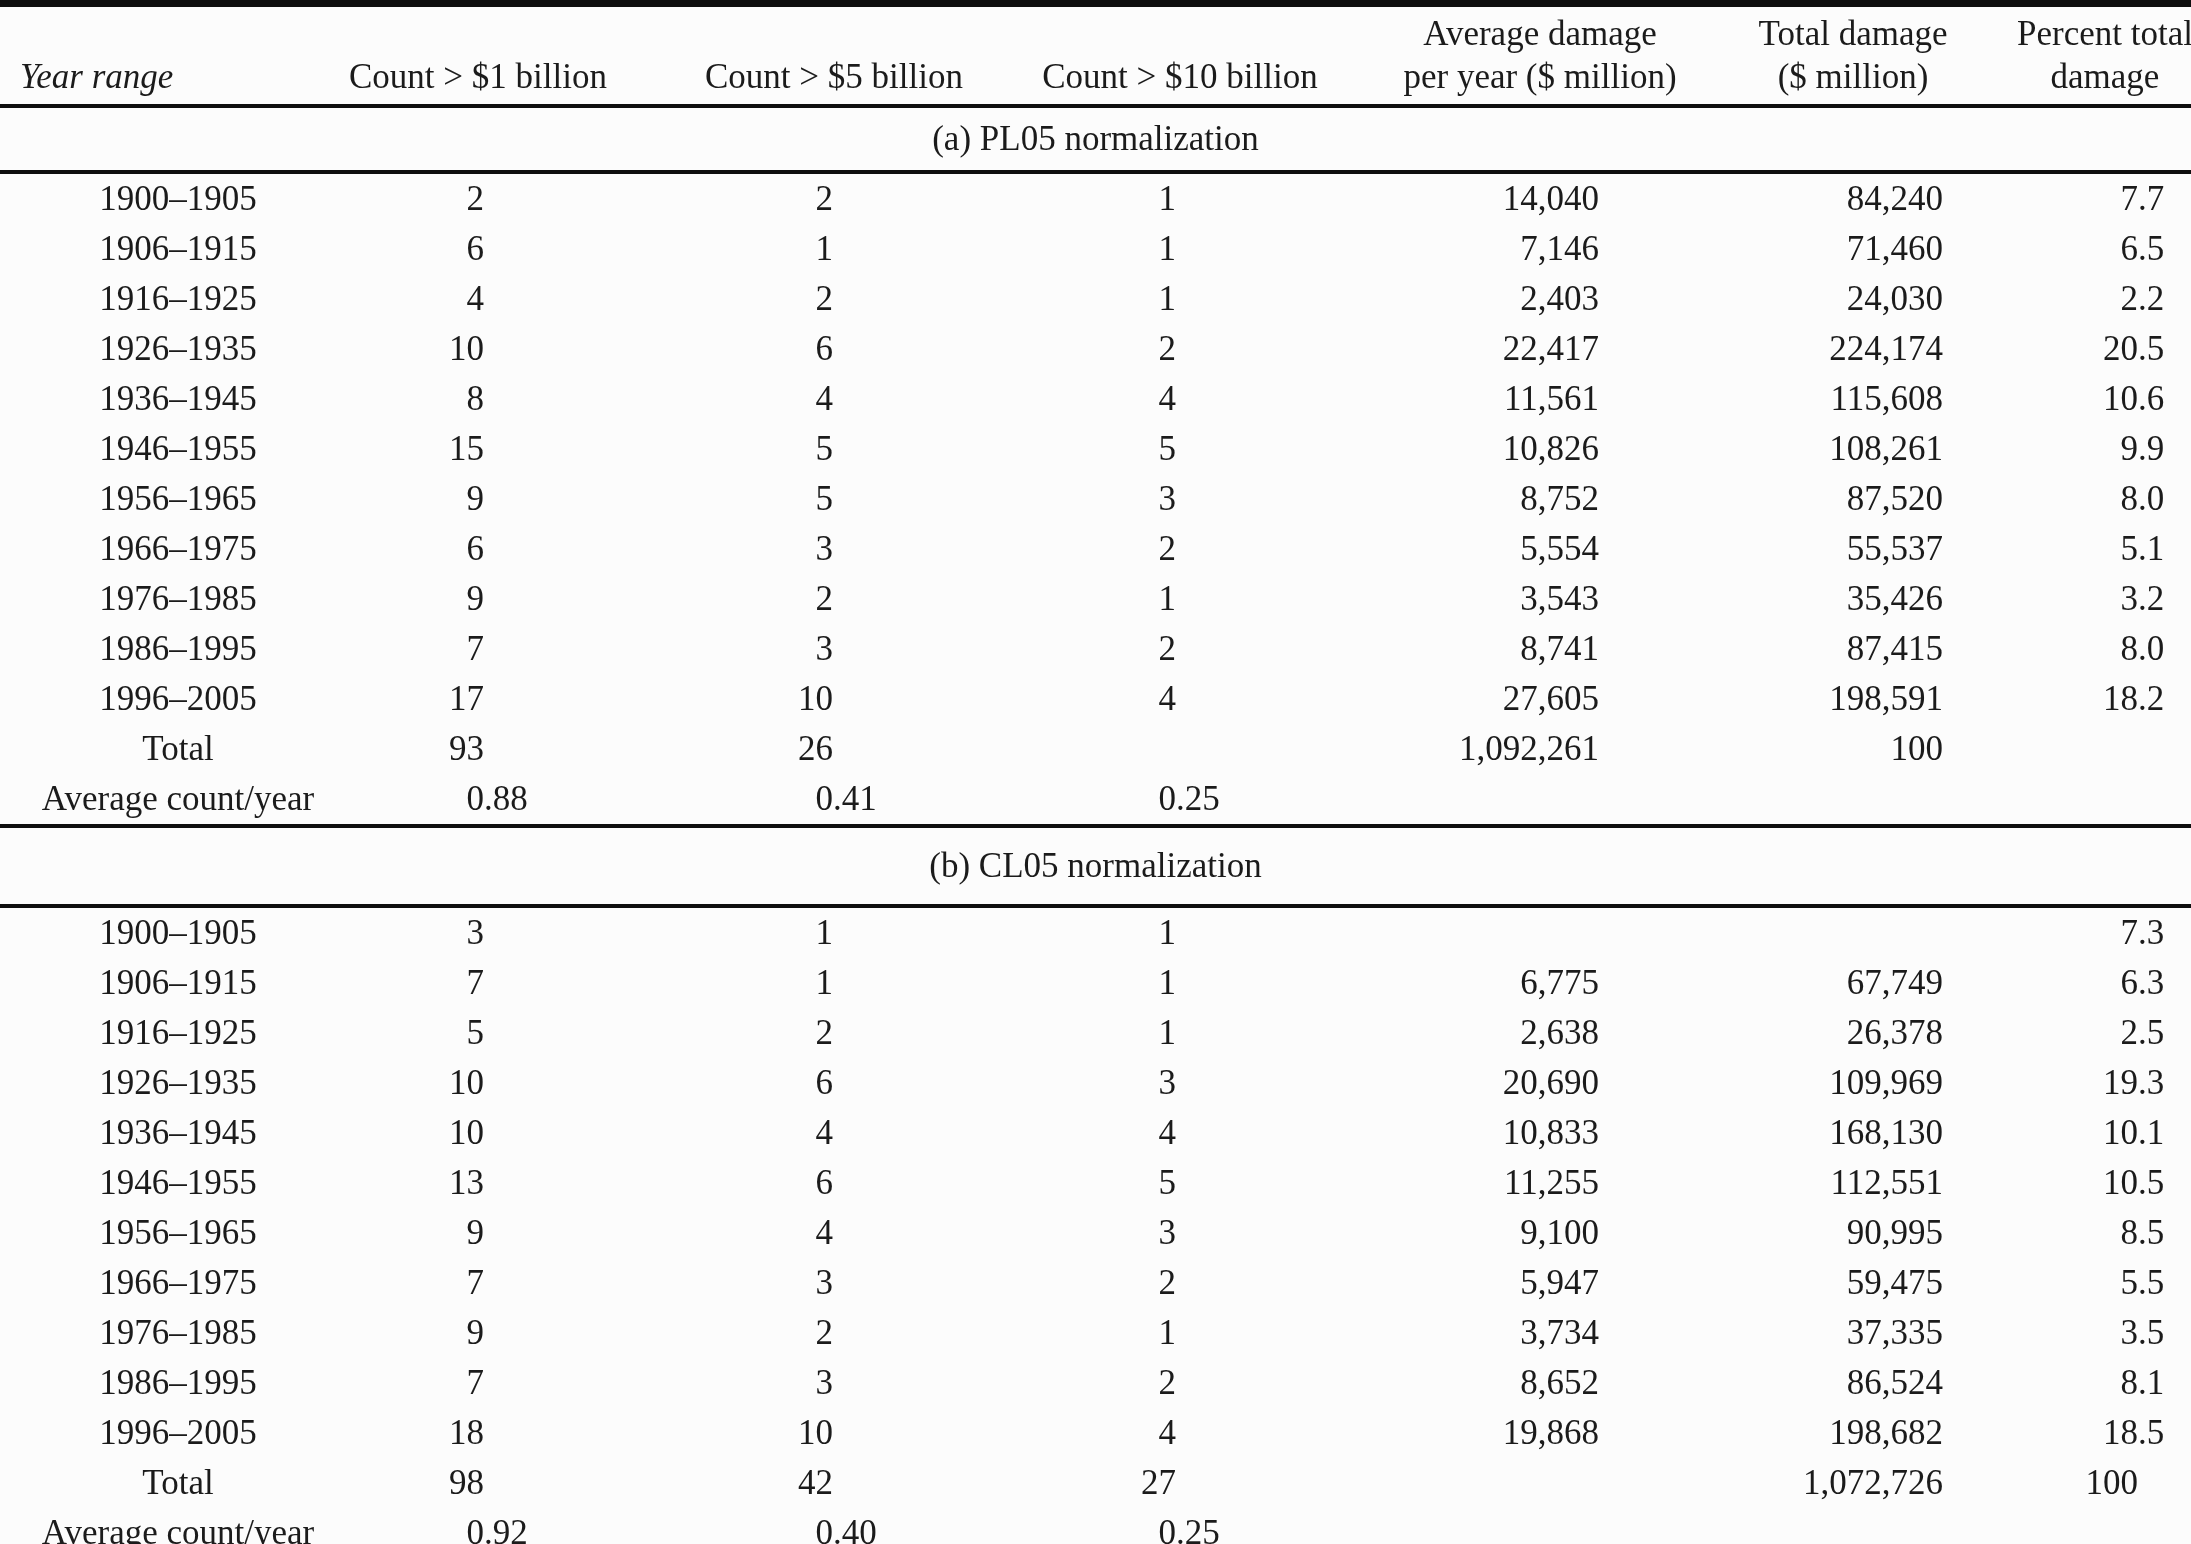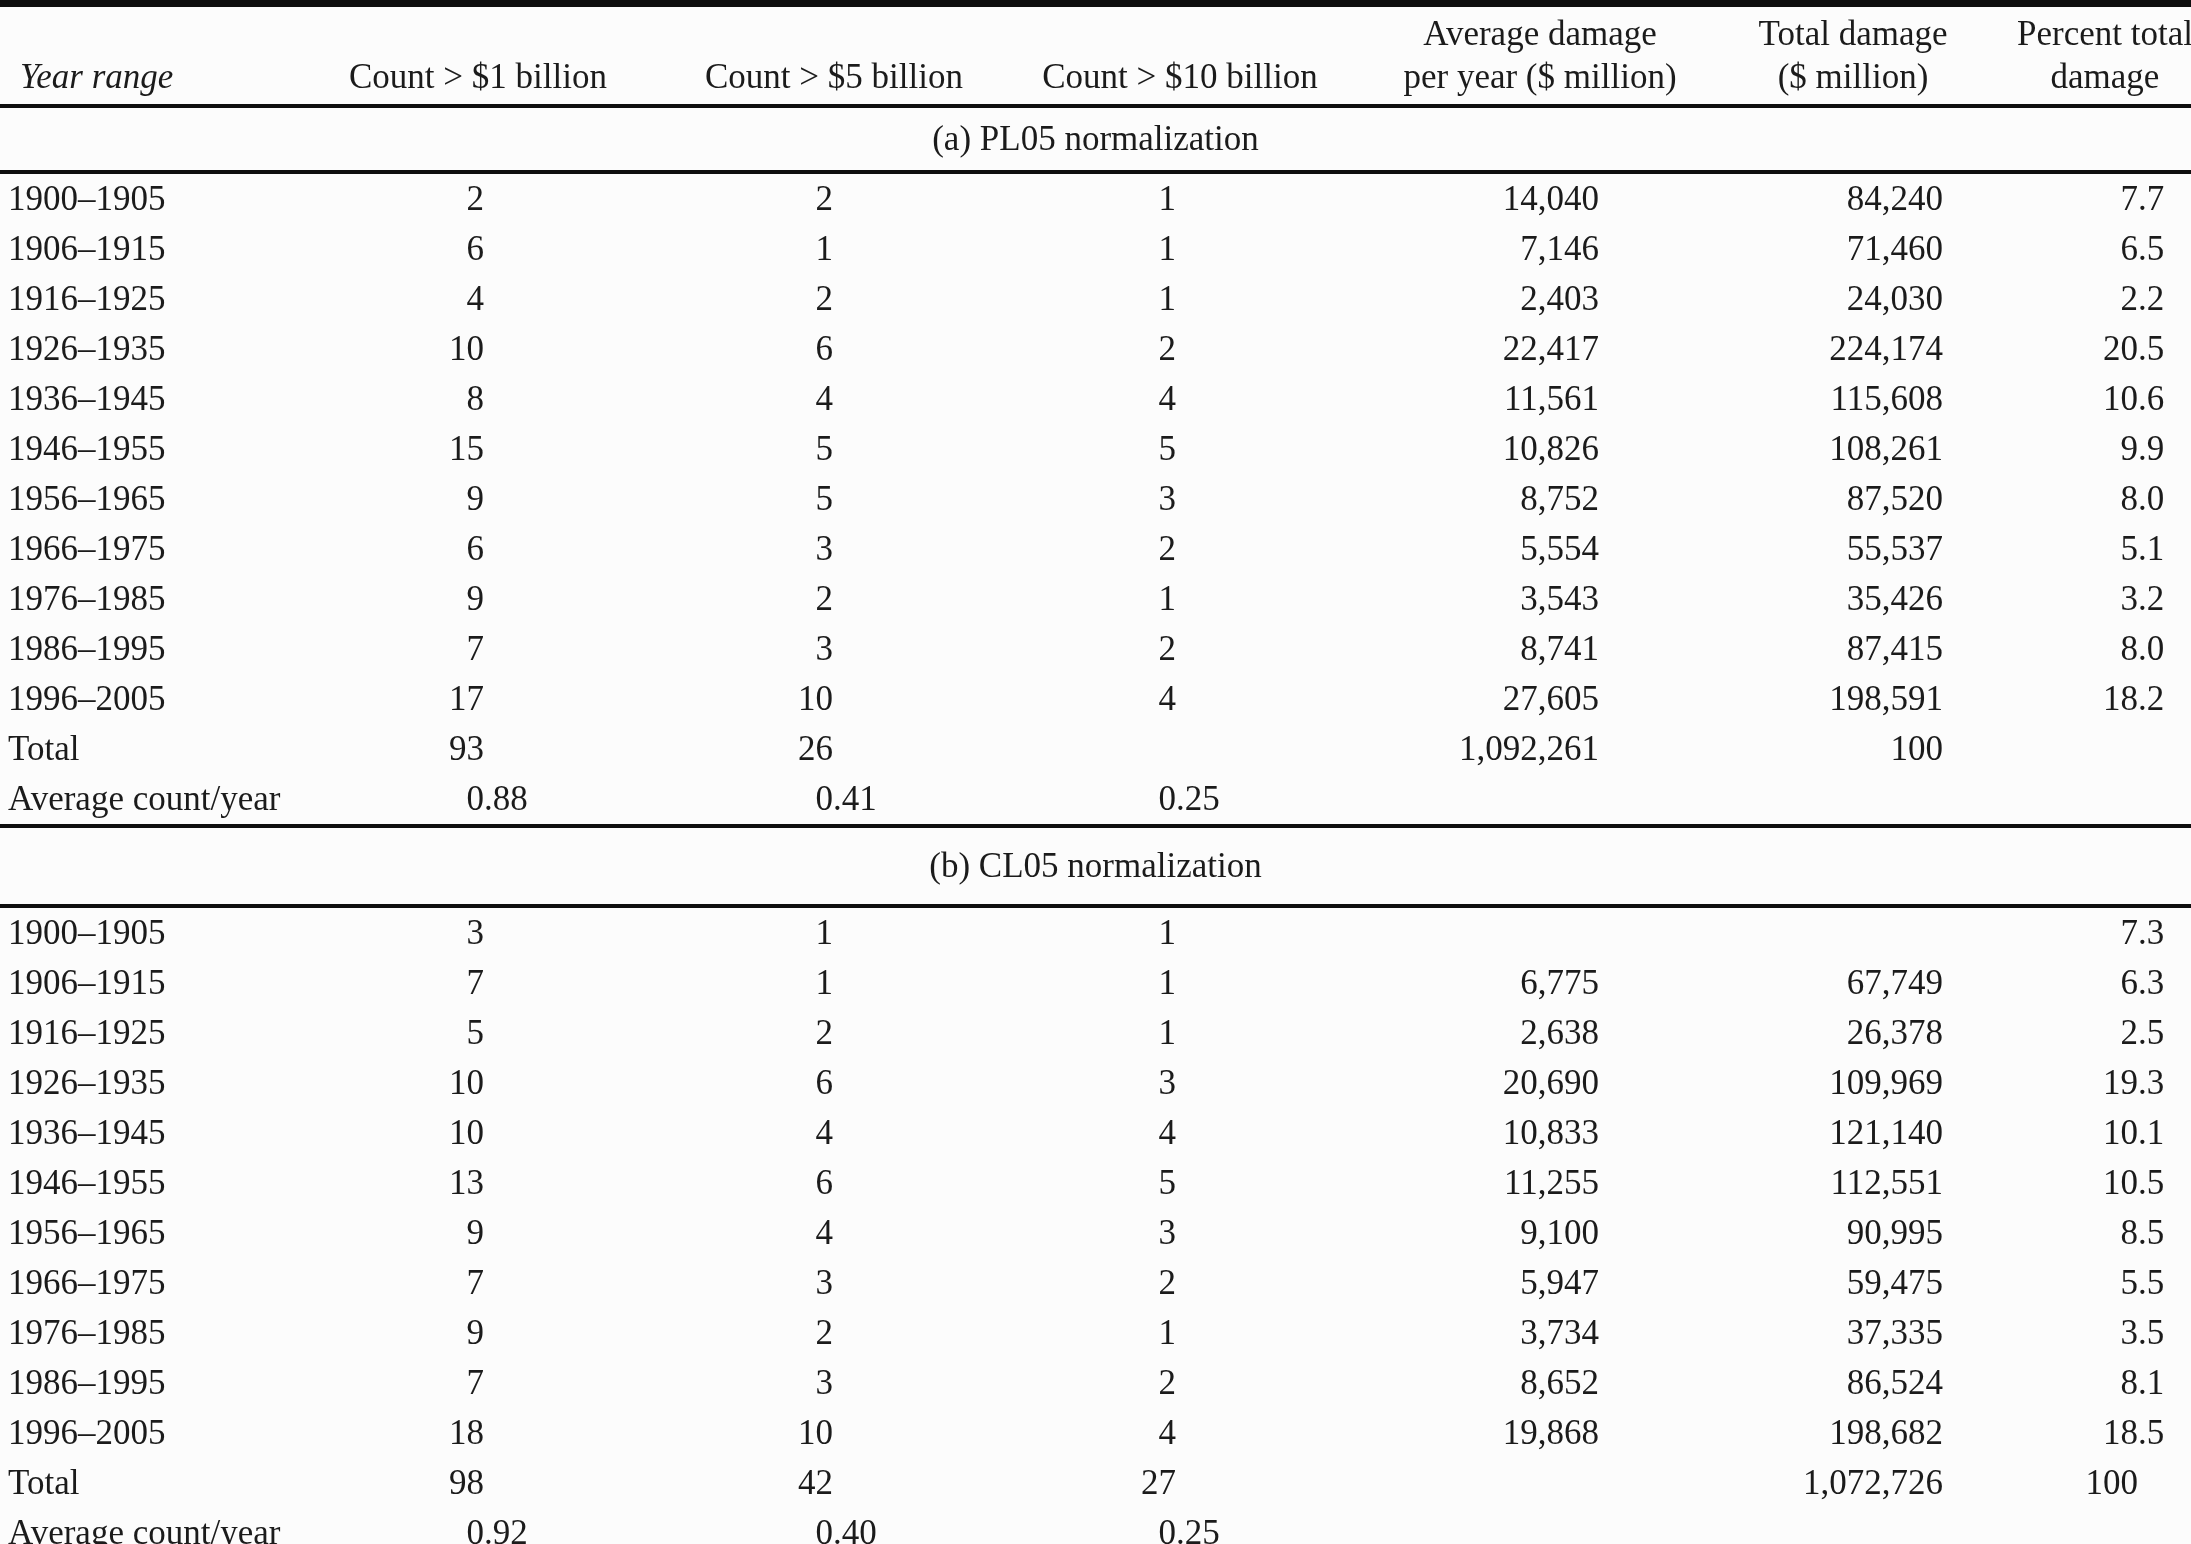--- a/index.html
+++ b/index.html
@@ -19,21 +19,21 @@
   .h2{left:478px;transform:translateX(-50%);}
   .h3{left:834px;transform:translateX(-50%);}
   .h4{left:1180px;transform:translateX(-50%);}
   .h5{left:1540px;transform:translateX(-50%);}
   .h6{left:1853px;transform:translateX(-50%);}
   .h7{left:2105px;transform:translateX(-50%);}
   .section-label{height:62px;display:flex;align-items:center;justify-content:center;}
   .section-label.b{height:76px;}
   .row{display:grid;grid-template-columns:348px 136px 349px 343px 423px 344px 195px;height:50px;line-height:50px;}
   .cell{position:relative;text-align:right;white-space:nowrap;}
-  .cell.year{text-align:left;padding-left:8px;}
+  .cell.year{text-align:center;padding-left:8px;}
   .frac{position:absolute;left:100%;top:0;}
 </style>
 </head>
 <body>
 
 <div class="tablewrap">
   <div class="rule thick-top"></div>
 
   <div class="thead">
     <div class="hcell left h1">Year range</div>
@@ -215,21 +215,21 @@
         <div class="cell">20,690</div>
         <div class="cell">109,969</div>
         <div class="cell">19<span class="frac">.3</span></div>
       </div>
       <div class="row">
         <div class="cell year">1936–1945</div>
         <div class="cell">10</div>
         <div class="cell">4</div>
         <div class="cell">4</div>
         <div class="cell">10,833</div>
-        <div class="cell">121,140</div>
+        <div class="cell">168,130</div>
         <div class="cell">10<span class="frac">.1</span></div>
       </div>
       <div class="row">
         <div class="cell year">1946–1955</div>
         <div class="cell">13</div>
         <div class="cell">6</div>
         <div class="cell">5</div>
         <div class="cell">11,255</div>
         <div class="cell">112,551</div>
         <div class="cell">10<span class="frac">.5</span></div>

